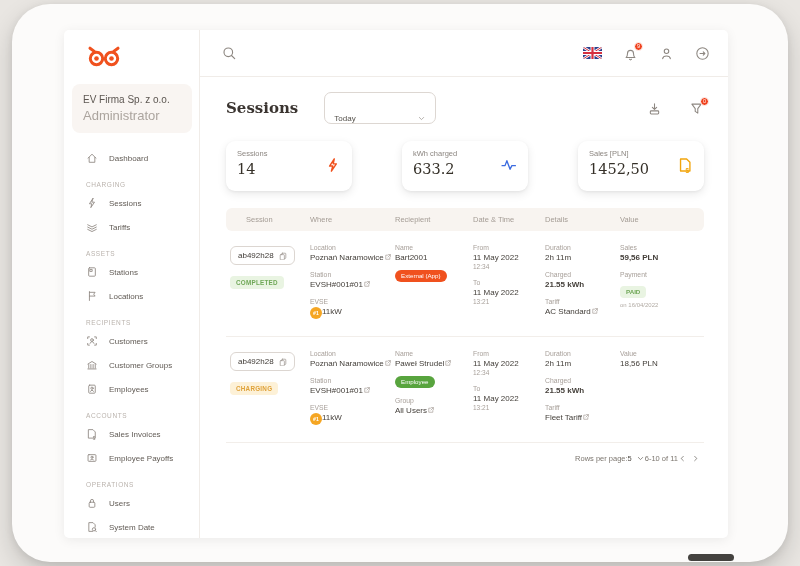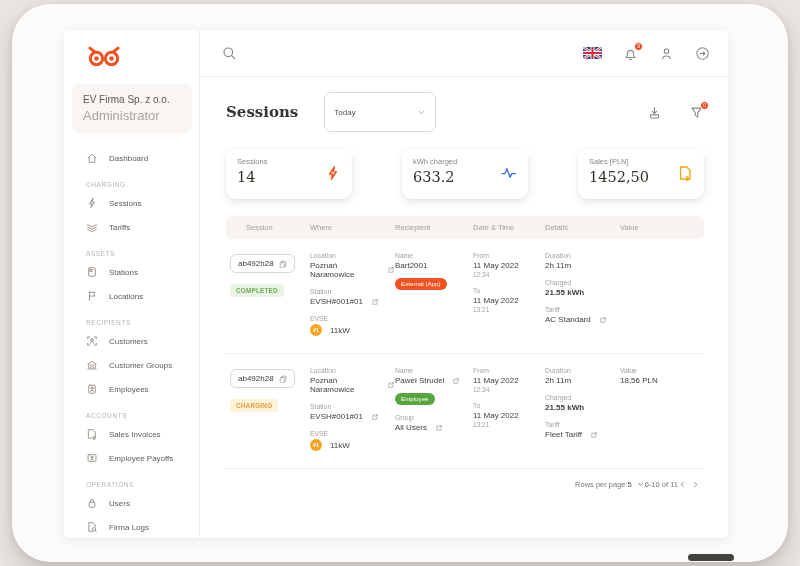--- a/index.html
+++ b/index.html
@@ -27,39 +27,39 @@
   .main{flex:1;display:flex;flex-direction:column;min-width:0}
   .topbar{height:46px;flex:none;display:flex;align-items:center;padding:0 18px 0 22px;border-bottom:1px solid #f0ece8;color:#8d8781}
   .tb-right{margin-left:auto;display:flex;align-items:center;gap:21px}
   .ibtn{position:relative;display:inline-flex;cursor:pointer;color:#8d8781}
   .nbadge{position:absolute;top:-4px;right:-5px;min-width:9px;height:9px;padding:0 1px;border-radius:6px;background:#f0421e;color:#fff;
           font-size:5.5px;display:flex;align-items:center;justify-content:center;border:1px solid #fff;box-sizing:border-box}
   .flagsvg{border-radius:2px;display:block}
   .content{flex:1;padding:15px 14px 0 26px;display:flex;flex-direction:column}
   .ph{display:flex;align-items:center}
   .title{font-family:"DejaVu Serif","Liberation Serif",serif;font-weight:700;font-size:15px;color:#3a3430}
-  .dropdown{margin-left:26px;width:112px;height:40px;border:1px solid #ddd7d2;border-radius:7px;display:flex;align-items:center;
+  .dropdown{margin-left:26px;width:112px;height:32px;border:1px solid #ddd7d2;border-radius:7px;display:flex;align-items:flex-end;
             justify-content:space-between;padding:0 9px;box-sizing:border-box;font-size:8px;color:#54504a;cursor:pointer;color:#54504a}
   .dropdown .chev{width:9px;height:9px;color:#8d8781}
   .ph-actions{margin-left:auto;display:flex;gap:27px;margin-right:10px;color:#7c766f}
   
   .stats{display:flex;justify-content:space-between;margin-top:17px;padding-right:10px}
   .card{width:126px;height:50px;background:#fff;border-radius:9px;box-shadow:0 3px 10px rgba(0,0,0,.09),0 1px 3px rgba(0,0,0,.05);
         padding:8px 11px;box-sizing:border-box;display:flex;justify-content:space-between}
   .card-label{font-size:7.5px;color:#8c8680;margin-bottom:3px}
   .card-value{font-family:"DejaVu Serif","Liberation Serif",serif;font-weight:400;font-size:14.5px;color:#353028}
   .card-icon{width:16px;height:16px;margin-top:8px;flex:none}
   
   .table{margin-top:17px;padding-right:10px}
   .thead{display:grid;grid-template-columns:64px 85px 78px 72px 75px 1fr;background:#f8f4f0;border-radius:6px;
          padding:7px 0 7px 20px;font-size:7.5px;color:#a49c95}
   .trow{display:grid;grid-template-columns:80px 85px 78px 72px 75px 1fr;padding:13px 0 8px 4px;border-bottom:1px solid #f2eeea}
   .grp{margin-bottom:9px}
   .lbl{font-size:6.8px;color:#a8a09a;margin-bottom:2px}
-  .val{font-size:8px;color:#45403b;display:flex;align-items:center;gap:8px}
+  .val{font-size:8px;color:#45403b;display:flex;gap:0}
   .bold{font-weight:bold}
   .time{font-size:6.5px;color:#a8a09a;margin-top:1px}
   .chip{display:inline-flex;align-items:center;gap:5px;border:1px solid #dcd6d1;border-radius:6px;padding:4px 7px;font-size:8px;color:#3f3a35}
   .copy{width:8px;height:8px;color:#9b948e;cursor:pointer}
   .ext{width:8px;height:8px;color:#a8a09a;cursor:pointer;flex:none}
   .status{display:inline-block;margin-top:11px;border-radius:4px;padding:3px 6px;font-size:6.3px;font-weight:bold;letter-spacing:.04em}
   .st-completed{background:#e9f4e2;color:#6fa757}
   .st-charging{background:#fdf1d7;color:#dfa23a}
   .pill{display:inline-block;border-radius:8px;padding:2.5px 6px;font-size:6.2px;color:#fff;margin-top:3px}
   .pl-external{background:#f0511e}
@@ -271,21 +271,21 @@
       <div class="s-item">
         <svg class="s-ic">
             <use class="ic" href="#ic-lock"></use>
           </svg>
         <span>Users</span>
       </div>
       <div class="s-item">
         <svg class="s-ic">
             <use class="ic" href="#ic-logsearch"></use>
           </svg>
-        <span>Firma Logs</span>
+        <span>System Date</span>
       </div>
     </aside>
 
     <div class="main">
       <div class="topbar">
         <span class="ibtn">
           <svg width="14" height="14">
               <use class="ic" href="#ic-search" style="stroke-width:1.15"></use>
             </svg>
         </span>
@@ -456,20 +456,31 @@
               <div class="grp">
                 <div class="lbl">Tariff</div>
                 <div class="val">
                     <span>AC Standard</span>
                   <svg class="ext" viewBox="0 0 10 10">
                       <use class="ic" href="#ic-ext" style="stroke-width:.9"></use>
                     </svg>
                   </div>
               </div>
             </div>
+            <div class="cell">
+              <div class="grp">
+                <div class="lbl">Sales</div>
+                <div class="val bold">59,56 PLN</div>
+              </div>
+              <div class="grp">
+                <div class="lbl">Payment</div>
+                <span class="pill pl-paid">PAID</span>
+                <div class="paydate">on 16/04/2022</div>
+              </div>
+            </div>
           </div>
 
           <div class="trow">
             <div class="cell">
               <span class="chip">
                 <span>ab492h28</span>
                 <svg class="copy" viewBox="0 0 10 10">
                     <use class="ic" href="#ic-copy" style="stroke-width:.9"></use>
                   </svg>
               </span>

